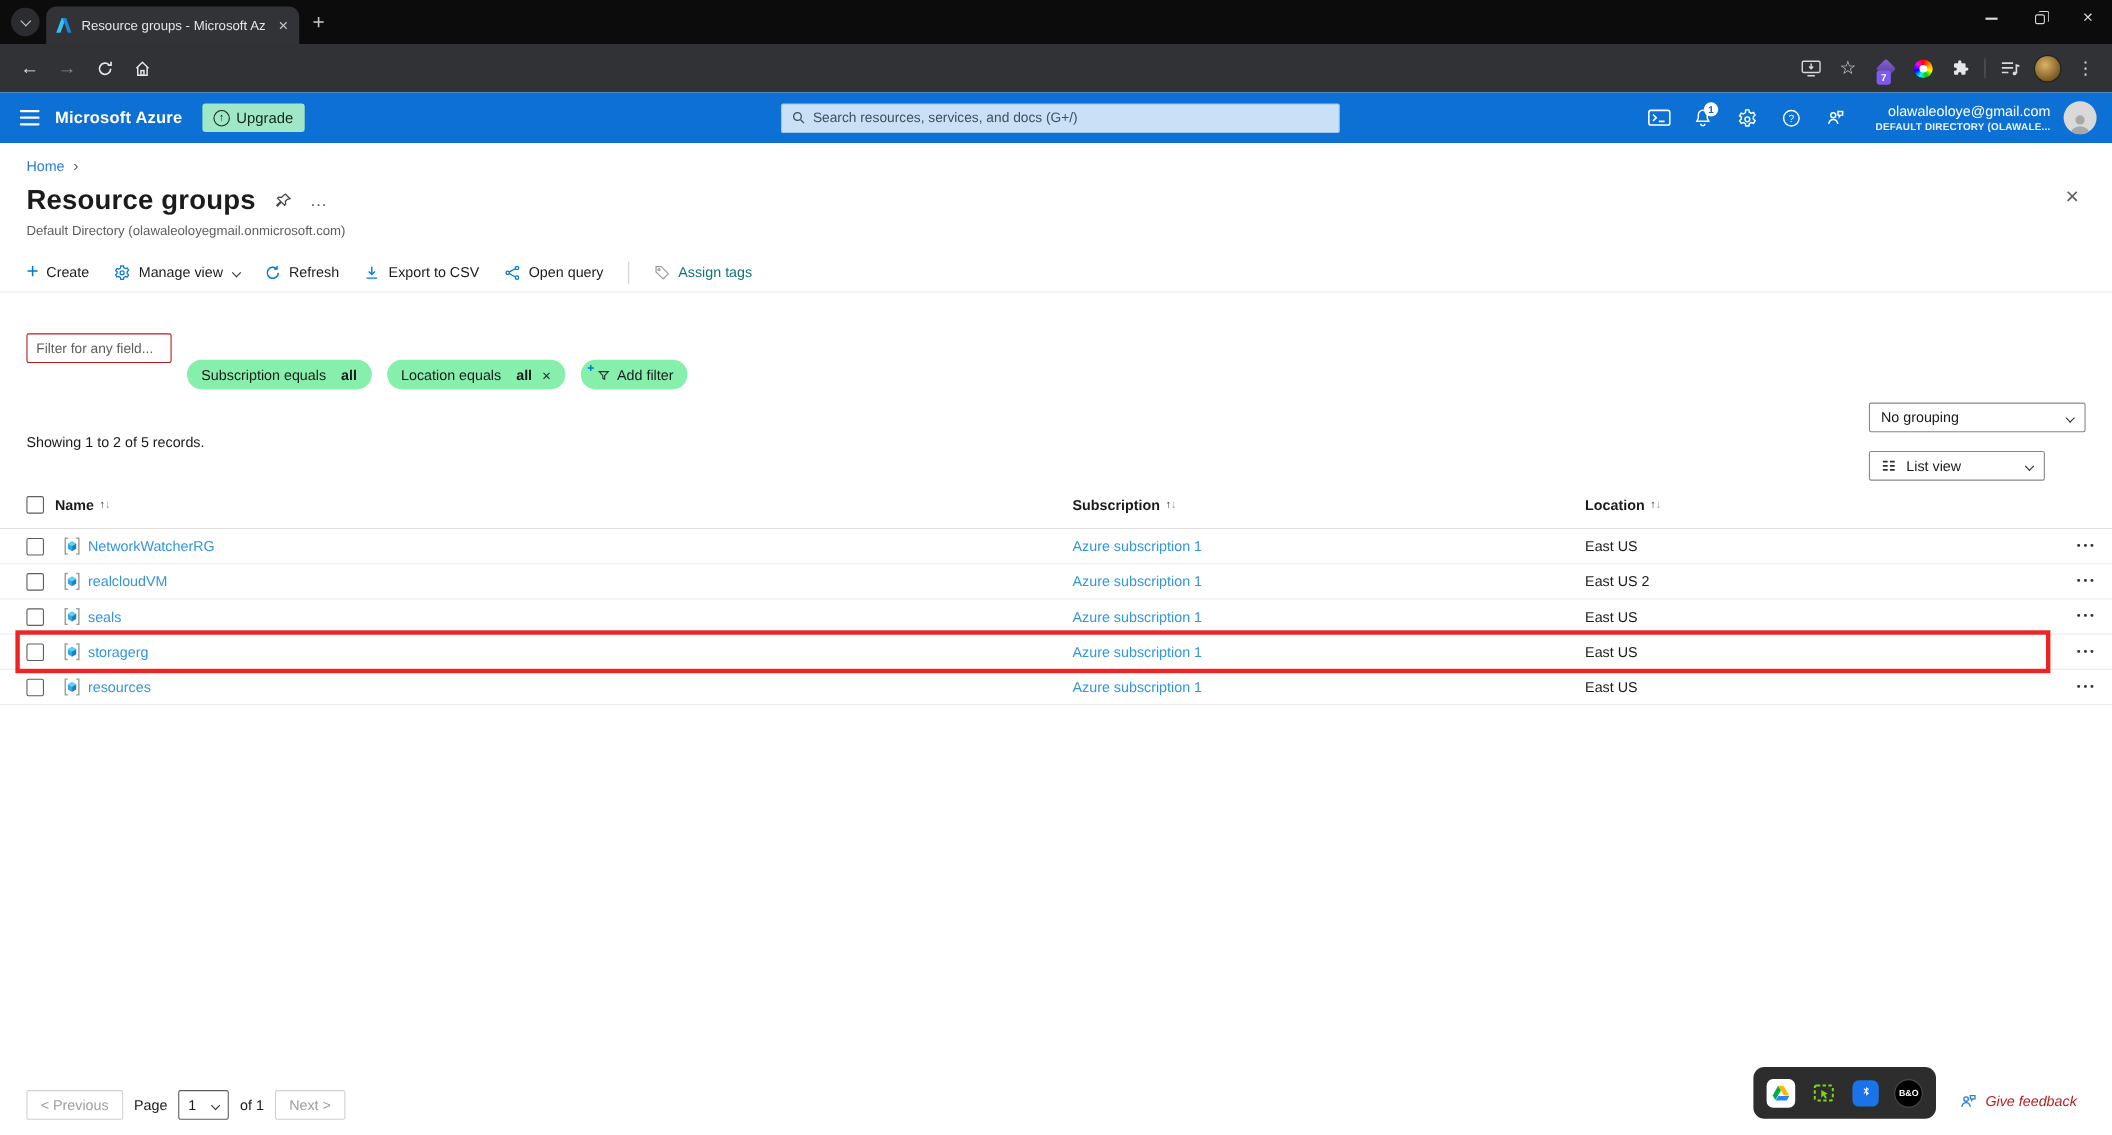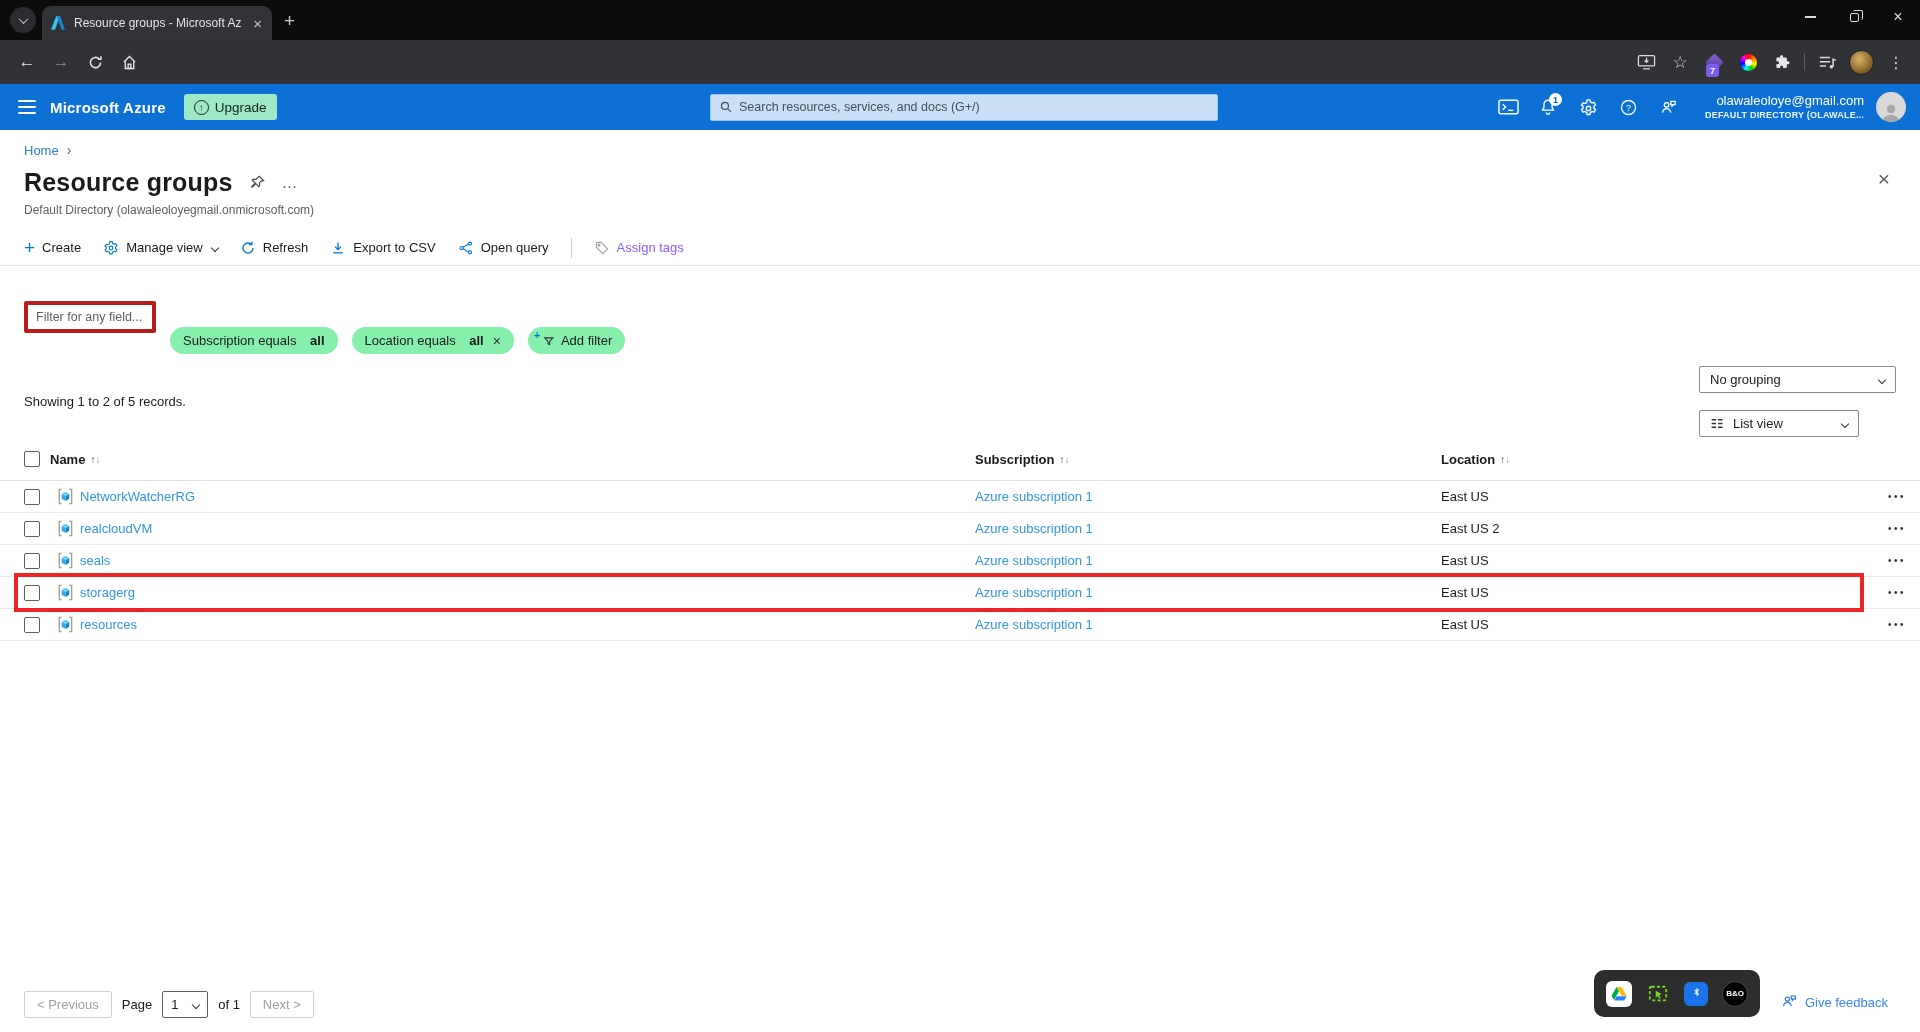--- a/index.html
+++ b/index.html
@@ -62,28 +62,28 @@
   .crumb-sep { color:#605e5c; font-size:14px; }
   .title-row { padding:10px 0 0 24px; display:flex; align-items:center; gap:16px; }
   .page-title { font-size:25px; font-weight:700; letter-spacing:.2px; color:#1b1b1b; }
   .pin, .dots-h { color:#494847; cursor:pointer; display:flex; align-items:center; }
   .dots-h { font-size:16px; color:#605e5c; letter-spacing:1px; }
   .subtitle { padding:6px 0 0 24px; font-size:12px; color:#605e5c; }
 
   .cmdbar { margin-top:13px; padding:0 0 0 24px; height:36px; display:flex; align-items:center; gap:22px; border-bottom:1px solid var(--line); }
   .cmd { display:flex; align-items:center; gap:7px; font-size:13px; color:#1b1b1b; cursor:pointer; white-space:nowrap; }
   .cmd .ic { color:var(--cmd); display:flex; align-items:center; }
-  .cmd.disabled { color:#8b5cf6; cursor:default;text-align:right; }
+  .cmd.disabled { color:#0f766e; cursor:default;text-align:right; }
   .cmd.disabled .ic { color:#a19f9d; }
   .cmd-plus { font-size:19px; font-weight:400; line-height:1; color:var(--cmd); }
   .chev-dn { width:6px; height:6px; border-right:1.4px solid #323130; border-bottom:1.4px solid #323130; transform:rotate(45deg); margin-left:2px; }
   .cmd-sep { width:1px; height:20px; background:#d2d0ce; }
 
   .filter-row { margin:13px 0 0 24px; display:flex; align-items:center; gap:14px; }
-  .filter-input { width:132px; height:27px; border:4px solid #b91c1c; border-radius:2px; font-size:12.5px; padding:12px 8px; color:#1b1b1b; font-family:inherit; outline:none; }
+  .filter-input { width:132px; height:27px; border:1px solid #b91c1c; border-radius:2px; font-size:12.5px; padding:12px 8px; color:#1b1b1b; font-family:inherit; outline:none; }
   .filter-input::placeholder { color:#605e5c; opacity:1; }
   .pill { height:27px; background:#86efac; border-radius:14px; display:flex; align-items:center; gap:5px; padding:0 13px; font-size:13px; color:#1b1b1b; cursor:pointer; white-space:nowrap;margin-top:48px; }
   .pill b { font-weight:700; }
   .pill-x { font-size:14px; color:#323130; margin-left:4px; cursor:pointer; }
   .addf-ic { position:relative; display:flex; color:#323130; }
   .addf-plus { position:absolute; top:-4px; left:-7px; font-size:11px; color:#0078d4; font-weight:700; }
 
   .status-row { margin:12px 24px 0 24px; display:flex; align-items:center; }
   .status-txt { font-size:13px; color:#1b1b1b; }
   .selects { margin-left:auto; display:flex; gap:17px;flex-direction:column; }
@@ -108,21 +108,21 @@
 
   
   .pager { position:absolute; left:24px; bottom:14px; display:flex; align-items:center; gap:10px; font-size:13px; }
   .pg-btn { height:27px; border:1px solid #d2d0ce; background:#fff; border-radius:2px; color:#a19f9d; font-size:13px; padding:0 12px; display:flex; align-items:center; cursor:pointer; font-family:inherit; }
   .pg-sel { width:46px; height:27px; border:1px solid #605e5c; border-radius:2px; display:flex; align-items:center; padding:0 8px; gap:10px; cursor:pointer; }
   .tray { position:absolute; right:160px; bottom:15px; width:166px; height:47px; background:#2d2d2d; border-radius:10px; display:flex; align-items:center; justify-content:space-evenly; }
   .tray-ic { width:28px; height:28px; display:flex; align-items:center; justify-content:center; cursor:pointer; }
   .gdrive-bg { background:#fff; border-radius:6px; width:26px; height:26px; display:flex; align-items:center; justify-content:center; }
   .bt-circle { width:24px; height:24px; border-radius:6px; background:#1a73e8; display:flex; align-items:center; justify-content:center; }
   .bo-circle { width:26px; height:26px; border-radius:50%; background:#000; color:#fff; font-size:8px; font-weight:700; display:flex; align-items:center; justify-content:center; border:1px solid #4a4a4a; }
-  .feedback { position:absolute; right:32px; bottom:22px; display:flex; align-items:flex-end; gap:7px; color:#3b82f6; font-size:13px; cursor:pointer; }
+  .feedback { position:absolute; right:32px; bottom:22px; display:flex; align-items:flex-start; gap:7px; color:#b91c1c; font-size:13px; cursor:pointer;font-style:italic; }
 </style>
 </head>
 <body>
 
 <div class="frame">
   <div class="tab-search">
       <span class="chev"></span>
     </div>
   <div class="tab">
     <span style="display:flex">

